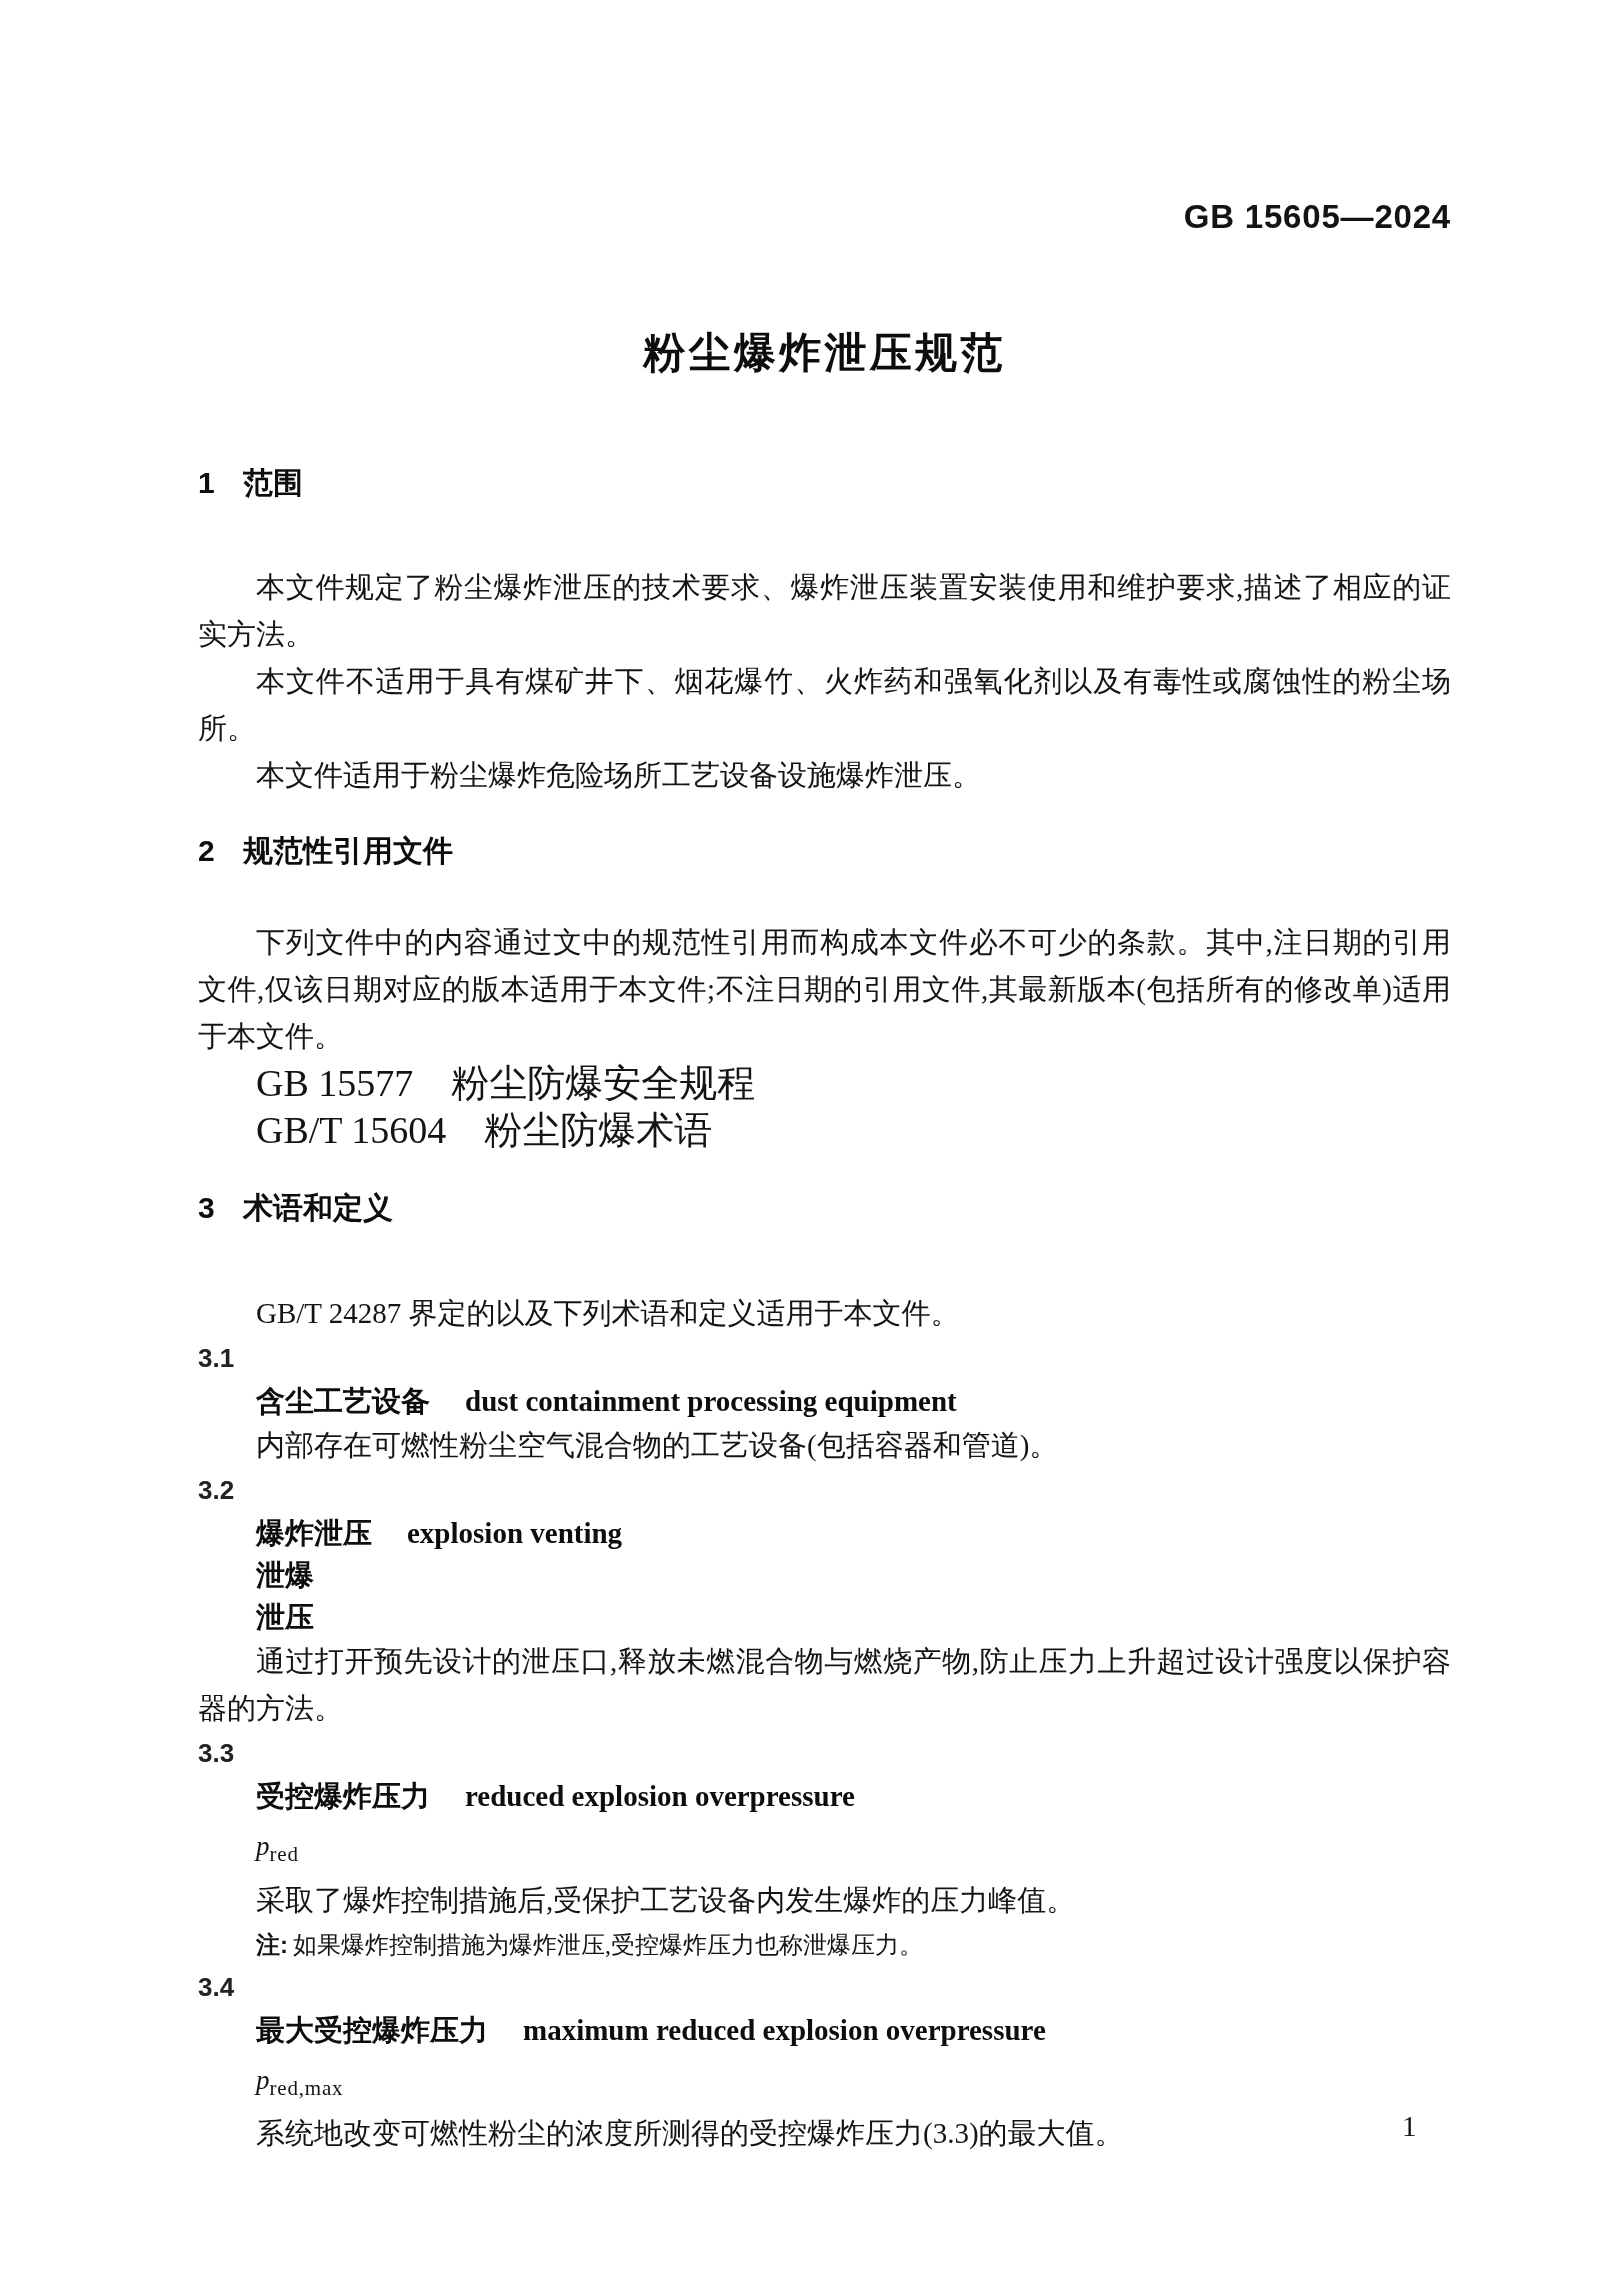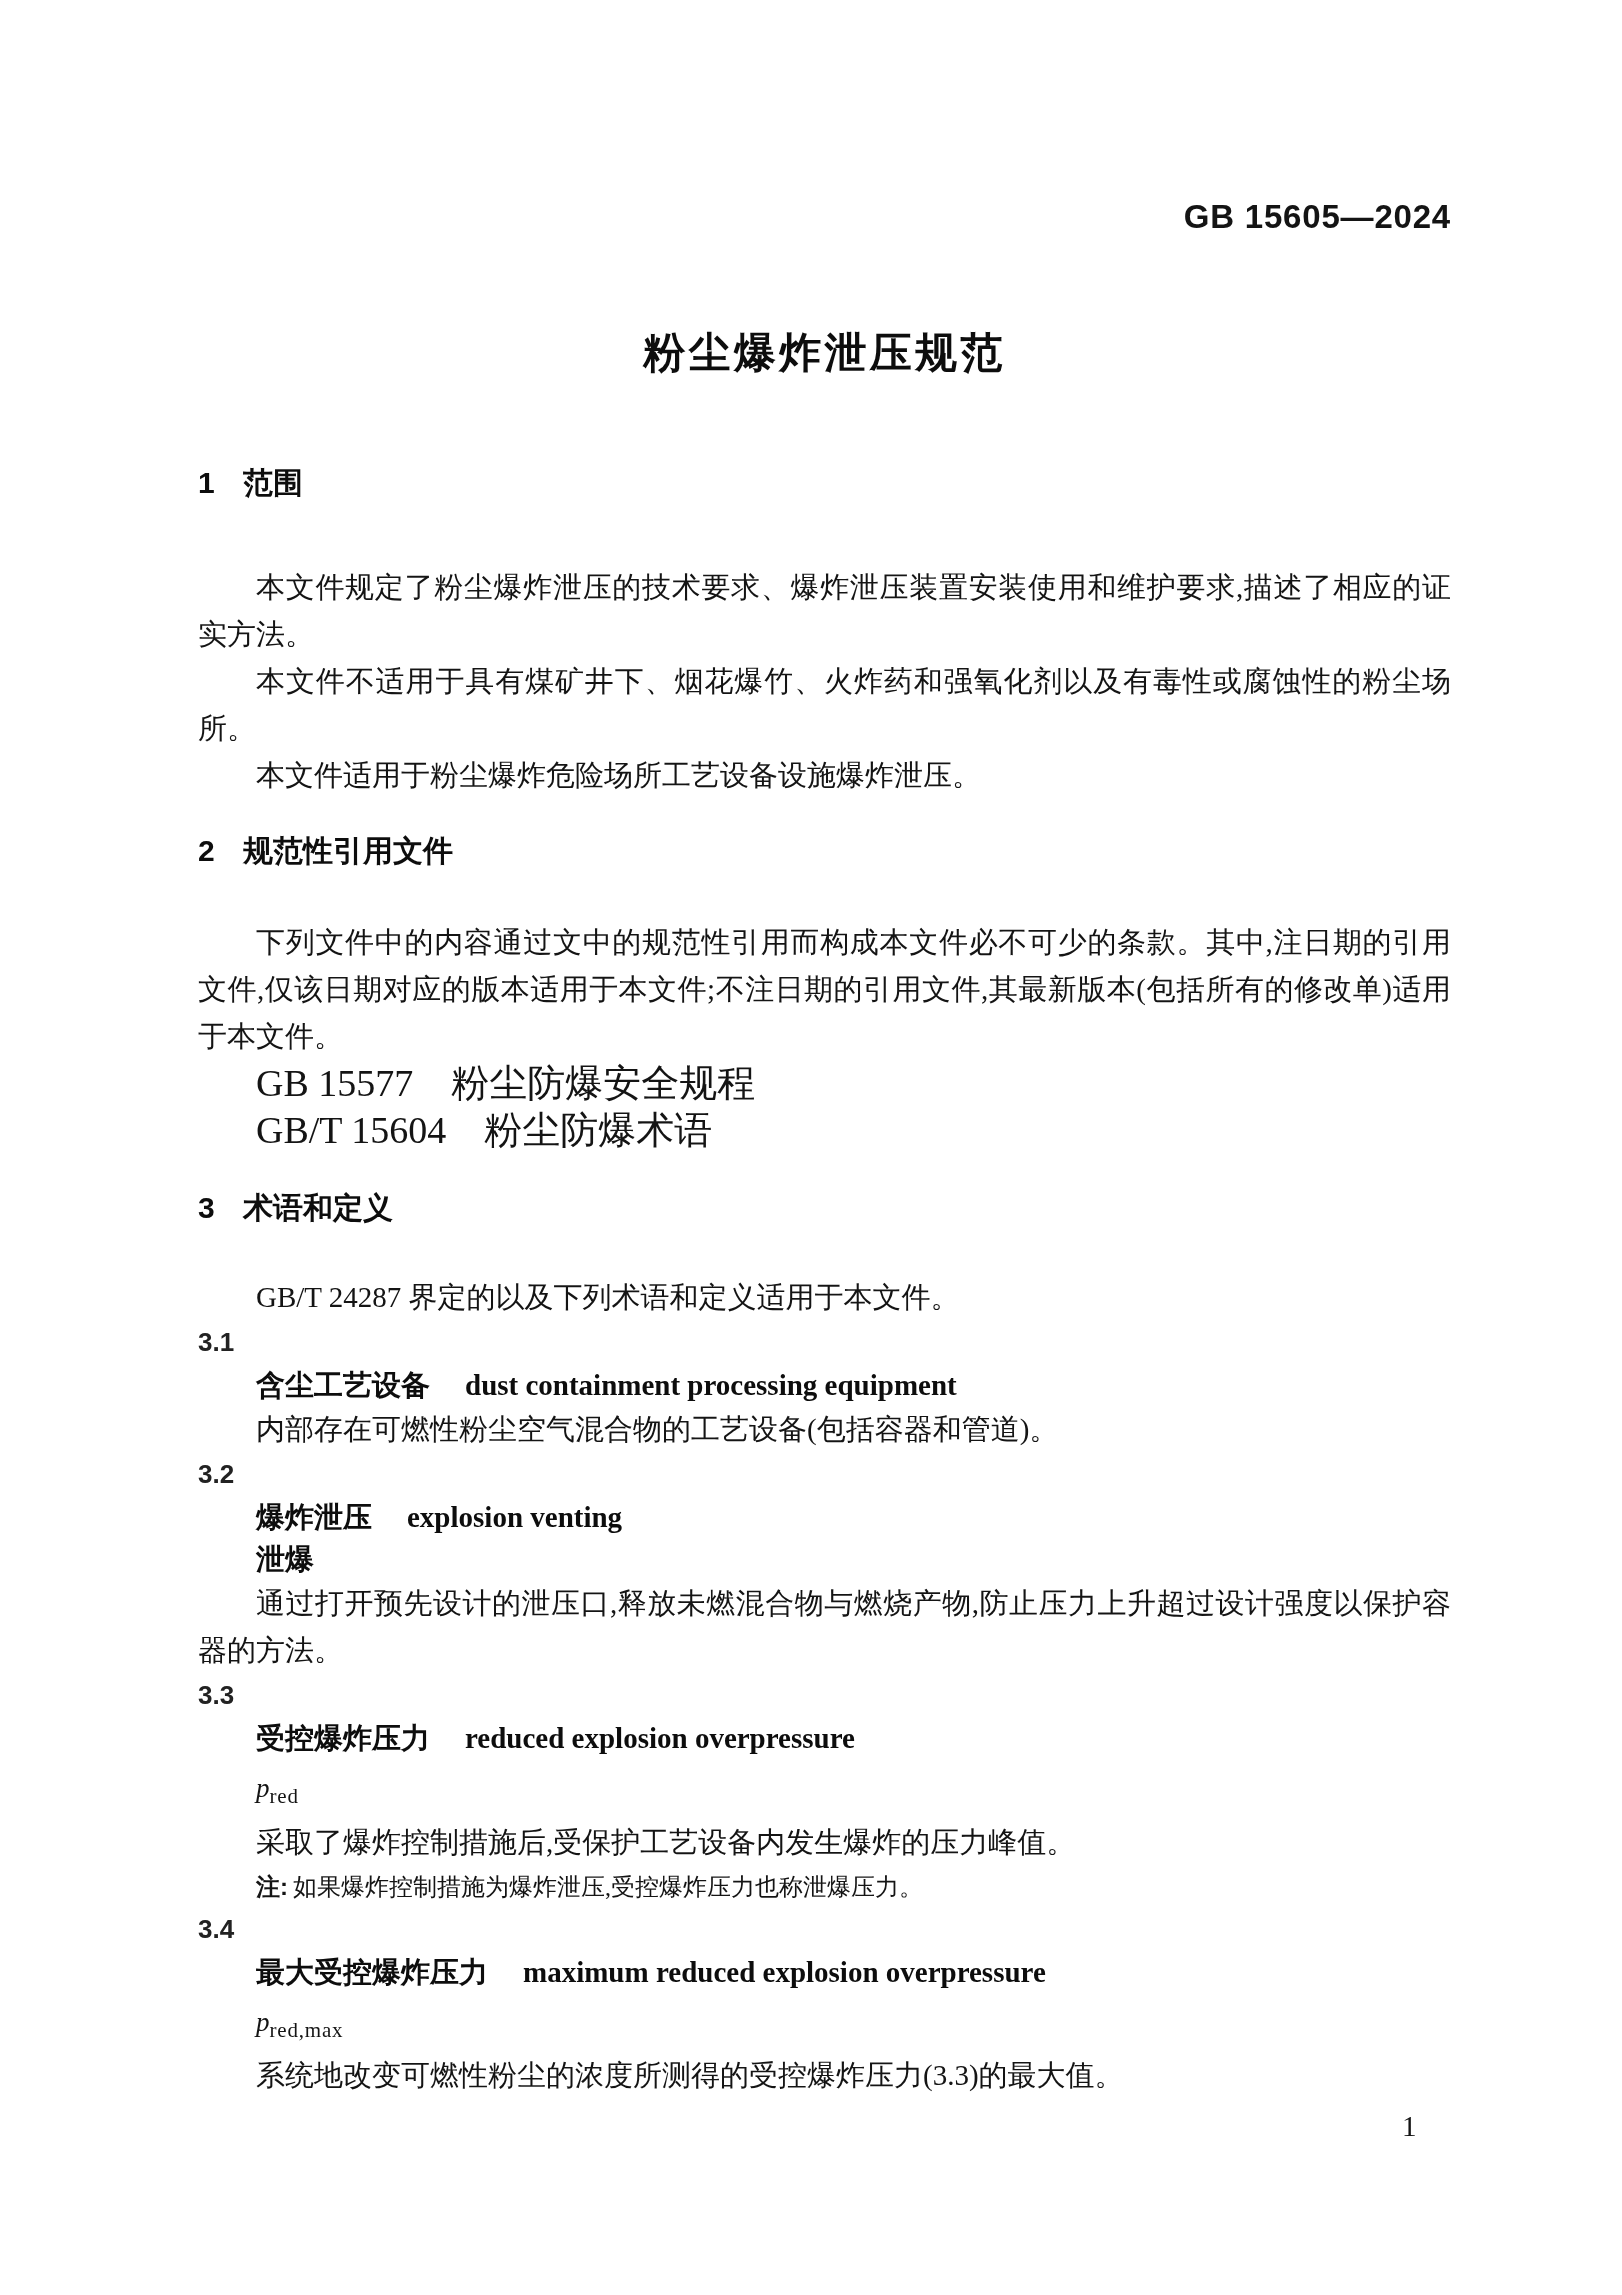--- a/index.html
+++ b/index.html
@@ -44,21 +44,21 @@
   .sec-heading {
     margin: 0 0 63px 0;
     font-family: "Liberation Sans", "DejaVu Sans", sans-serif;
     font-weight: 700;
     font-size: 30px;
     line-height: 37px;
     color: #0d0d0d;
   }
   .sec-heading .sec-num { display: inline-block; min-width: 45px; }
   .sec-heading.mt-s2 { margin-top: 33px; margin-bottom: 50px; }
-  .sec-heading.mt-s3 { margin-top: 35px; margin-bottom: 48px; }
+  .sec-heading.mt-s3 { margin-top: 35px; margin-bottom: 64px; }
 
   p.body {
     margin: 0;
     font-size: 29px;
     line-height: 47px;
     text-align: justify;
   }
   p.body.indent { text-indent: 58px; }
 
   .ref-line {
@@ -157,20 +157,21 @@
     <div>
       <div class="clause-num">3.1</div>
       <div class="term-line"><span class="term-zh">含尘工艺设备</span><span class="term-en">dust containment processing equipment</span></div>
       <p class="body indent">内部存在可燃性粉尘空气混合物的工艺设备(包括容器和管道)。</p>
     </div>
 
     <div>
       <div class="clause-num">3.2</div>
       <div class="term-line"><span class="term-zh">爆炸泄压</span><span class="term-en">explosion venting</span></div>
       <div class="term-syn">泄爆</div>
+      <div class="term-syn">泄压</div>
       <p class="body indent">通过打开预先设计的泄压口,释放未燃混合物与燃烧产物,防止压力上升超过设计强度以保护容器的方法。</p>
     </div>
 
     <div>
       <div class="clause-num">3.3</div>
       <div class="term-line"><span class="term-zh">受控爆炸压力</span><span class="term-en">reduced explosion overpressure</span></div>
       <div class="symbol-line"><span class="sym-base">p</span><sub class="sym-sub">red</sub></div>
       <p class="body indent">采取了爆炸控制措施后,受保护工艺设备内发生爆炸的压力峰值。</p>
       <p class="note-line"><span class="note-label">注:</span><span>如果爆炸控制措施为爆炸泄压,受控爆炸压力也称泄爆压力。</span></p>
     </div>

